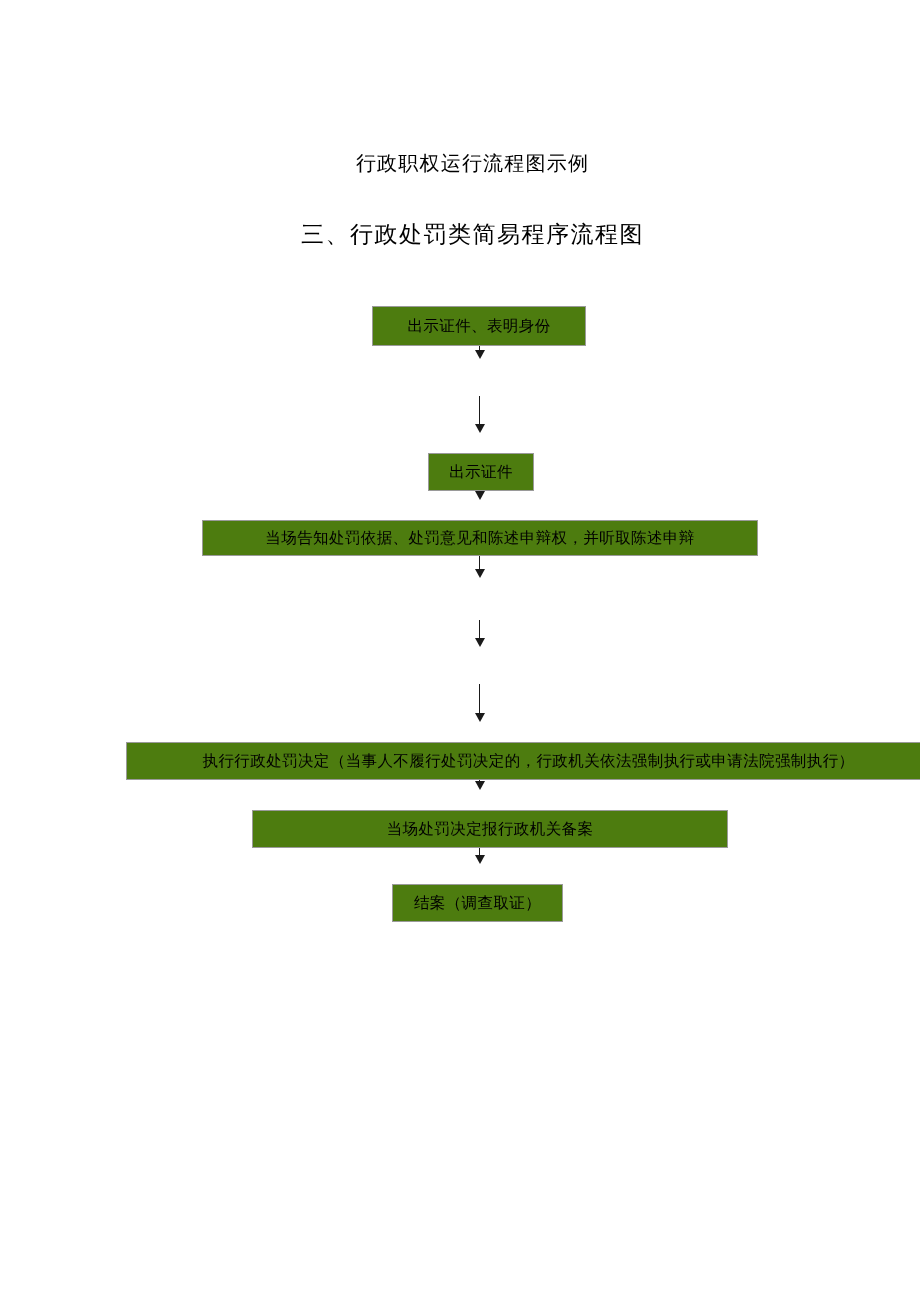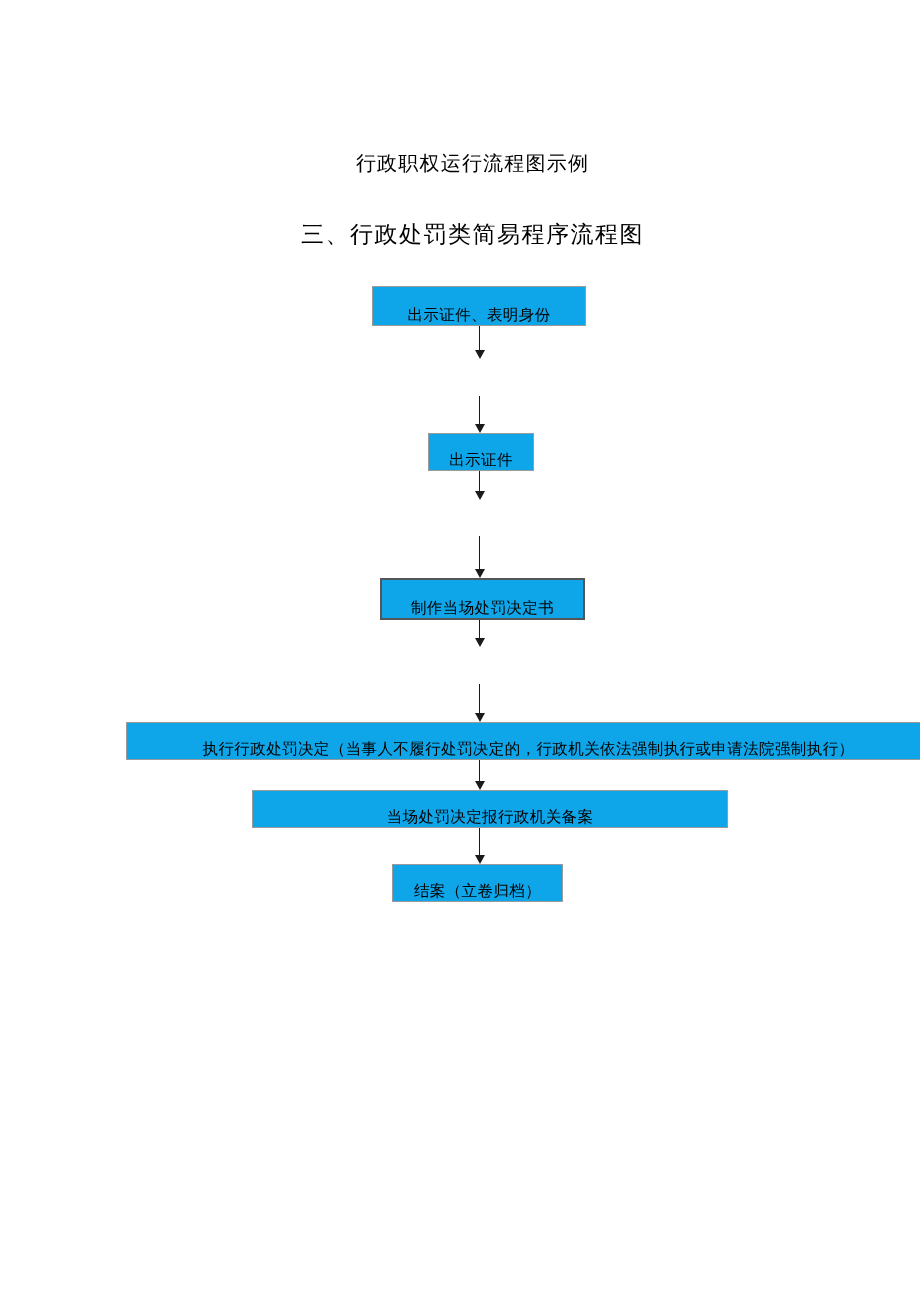--- a/index.html
+++ b/index.html
@@ -53,30 +53,31 @@
     left: 0;
     top: 0;
     width: 920px;
     height: 1301px;
   }
 
   .node {
     position: absolute;
     box-sizing: border-box;
     border: 1px solid #9a9a9a;
-    background: #0ea5e9;
+    background: #4d7c0f;
     display: flex;
-    align-items: flex-end;
+    align-items: center;
     justify-content: center;
     text-align: center;
     font-size: 15.5px;
     line-height: 1.2;
     letter-spacing: 0.4px;
     white-space: nowrap;
     font-family: "DejaVu Serif", "Liberation Serif", serif;
+    margin-top: 20px;
   }
 
   .node.heavy {
     border: 2px solid #555555;
   }
 
   .connector {
     position: absolute;
     width: 1px;
     background: #1a1a1a;
@@ -116,27 +117,27 @@
       <div class="connector" style="left: 479px; top: 760px; height: 22px;"></div>
       <div class="arrowhead" style="left: 475px; top: 781px;"></div>
       <div class="connector" style="left: 479px; top: 828px; height: 28px;"></div>
       <div class="arrowhead" style="left: 475px; top: 855px;"></div>
       <div class="node" style="left: 372px; top: 286px; width: 214px; height: 40px;">
         <span>出示证件、表明身份</span>
       </div>
       <div class="node" style="left: 428px; top: 433px; width: 106px; height: 38px;">
         <span>出示证件</span>
       </div>
-      <div class="node heavy" style="left: 380px; top: 578px; width: 205px; height: 42px;">
-        <span>制作当场处罚决定书</span>
+      <div class="node" style="left: 202px; top: 500px; width: 556px; height: 36px;">
+        <span>当场告知处罚依据、处罚意见和陈述申辩权，并听取陈述申辩</span>
       </div>
       <div class="node" style="left: 126px; top: 722px; width: 805px; height: 38px;">
         <span>执行行政处罚决定（当事人不履行处罚决定的，行政机关依法强制执行或申请法院强制执行）</span>
       </div>
       <div class="node" style="left: 252px; top: 790px; width: 476px; height: 38px;">
         <span>当场处罚决定报行政机关备案</span>
       </div>
       <div class="node" style="left: 392px; top: 864px; width: 171px; height: 38px;">
-        <span>结案（立卷归档）</span>
+        <span>结案（调查取证）</span>
       </div>
     </div>
 
 </div>
 
 </body></html>

